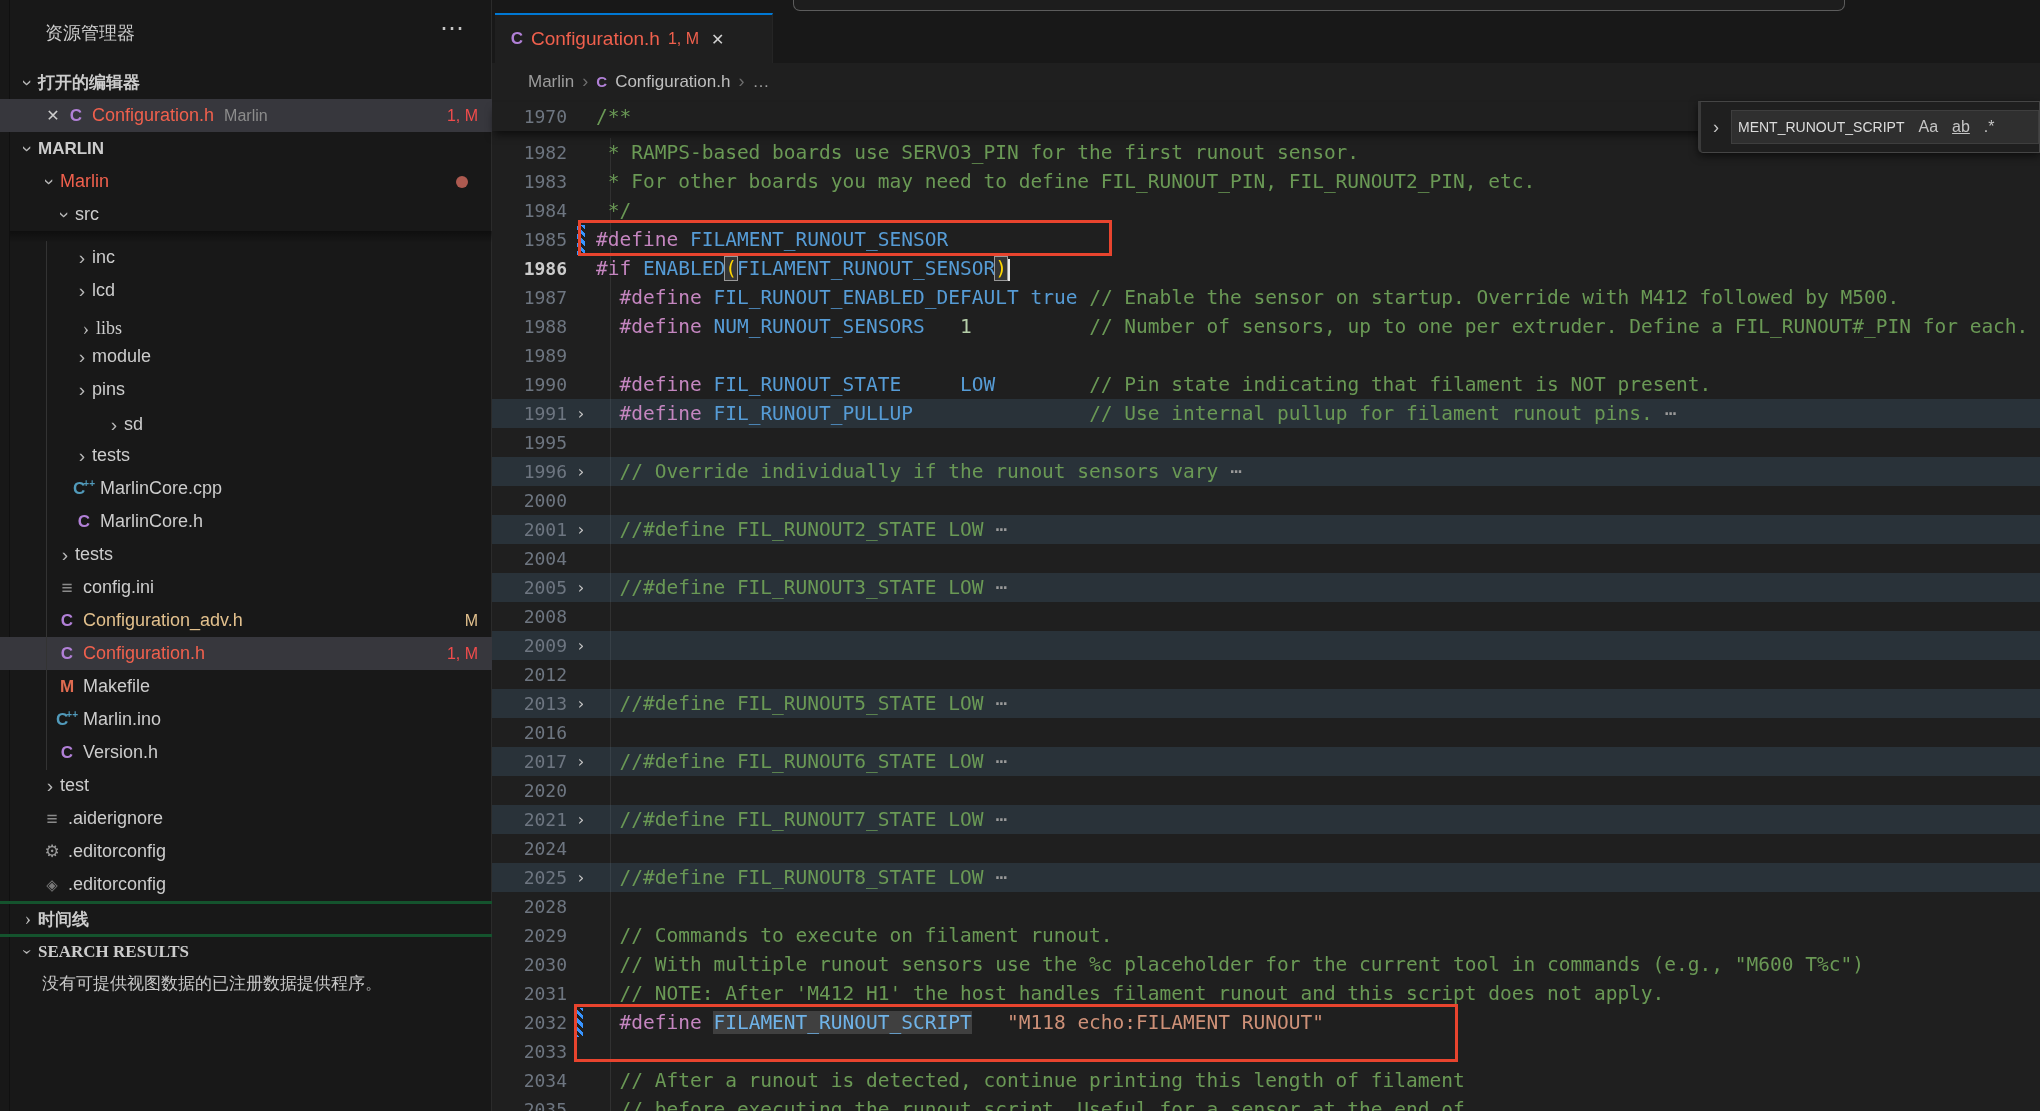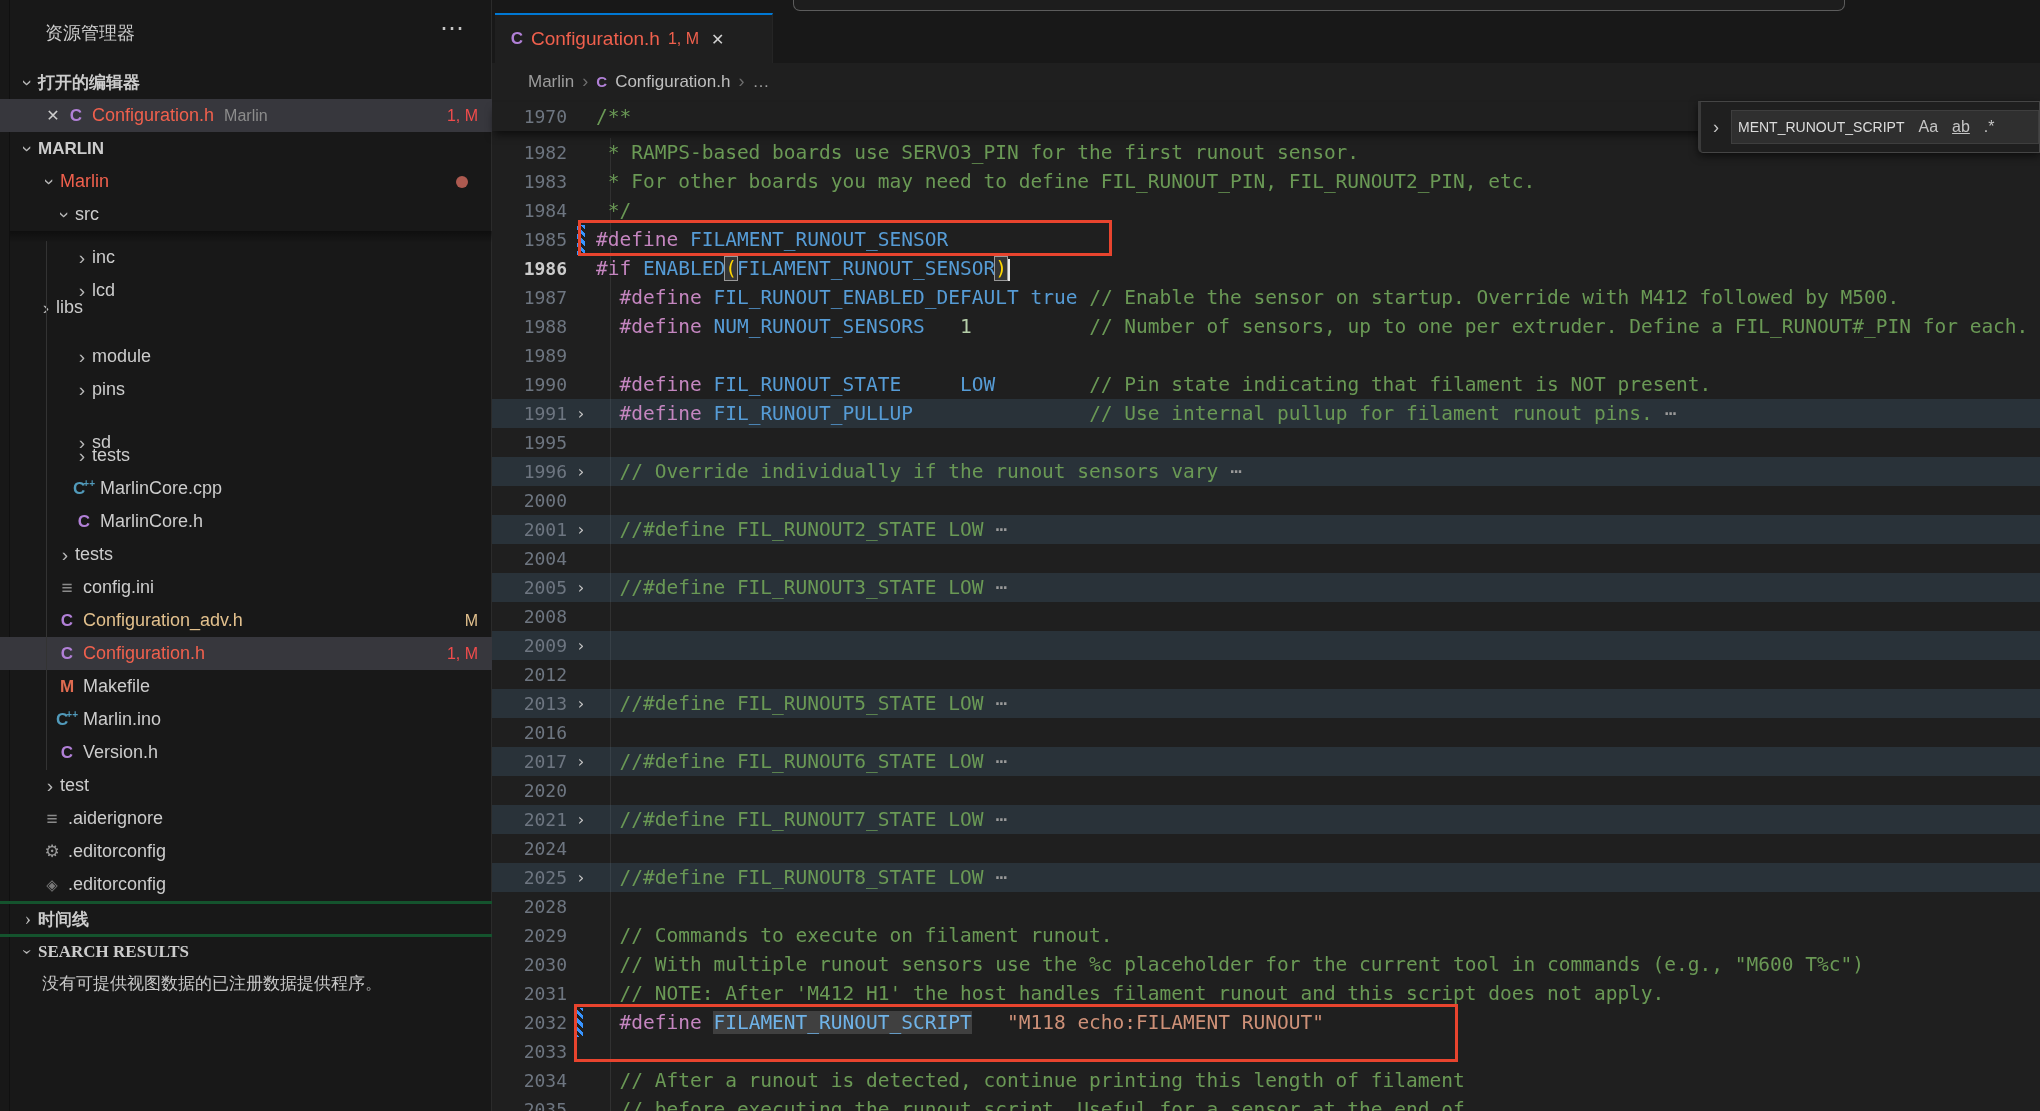--- a/index.html
+++ b/index.html
@@ -132,33 +132,33 @@
           <span class="sb-label">src</span>
         </div>
         <div class="sb-row" style="top: 241px; padding-left: 72px;">
           <span class="chev chev-right"></span>
           <span class="sb-label">inc</span>
         </div>
         <div class="sb-row" style="top: 274px; padding-left: 72px;">
           <span class="chev chev-right"></span>
           <span class="sb-label">lcd</span>
         </div>
-        <div class="sb-row" style="top: 291px; padding-left: 36px;">
+        <div class="sb-row" style="top: 312px; padding-left: 76px; font-family: Liberation Serif, serif;">
           <span class="chev chev-right"></span>
           <span class="sb-label">libs</span>
         </div>
         <div class="sb-row" style="top: 340px; padding-left: 72px;">
           <span class="chev chev-right"></span>
           <span class="sb-label">module</span>
         </div>
         <div class="sb-row" style="top: 373px; padding-left: 72px;">
           <span class="chev chev-right"></span>
           <span class="sb-label">pins</span>
         </div>
-        <div class="sb-row" style="top: 426px; padding-left: 72px;">
+        <div class="sb-row" style="top: 408px; padding-left: 104px;">
           <span class="chev chev-right"></span>
           <span class="sb-label">sd</span>
         </div>
         <div class="sb-row" style="top: 439px; padding-left: 72px;">
           <span class="chev chev-right"></span>
           <span class="sb-label">tests</span>
         </div>
         <div class="sb-row" style="top: 472px; padding-left: 72px;">
           <span class="fic ic-cpp">C<span class="plus">++</span></span>
           <span class="sb-label">MarlinCore.cpp</span>

